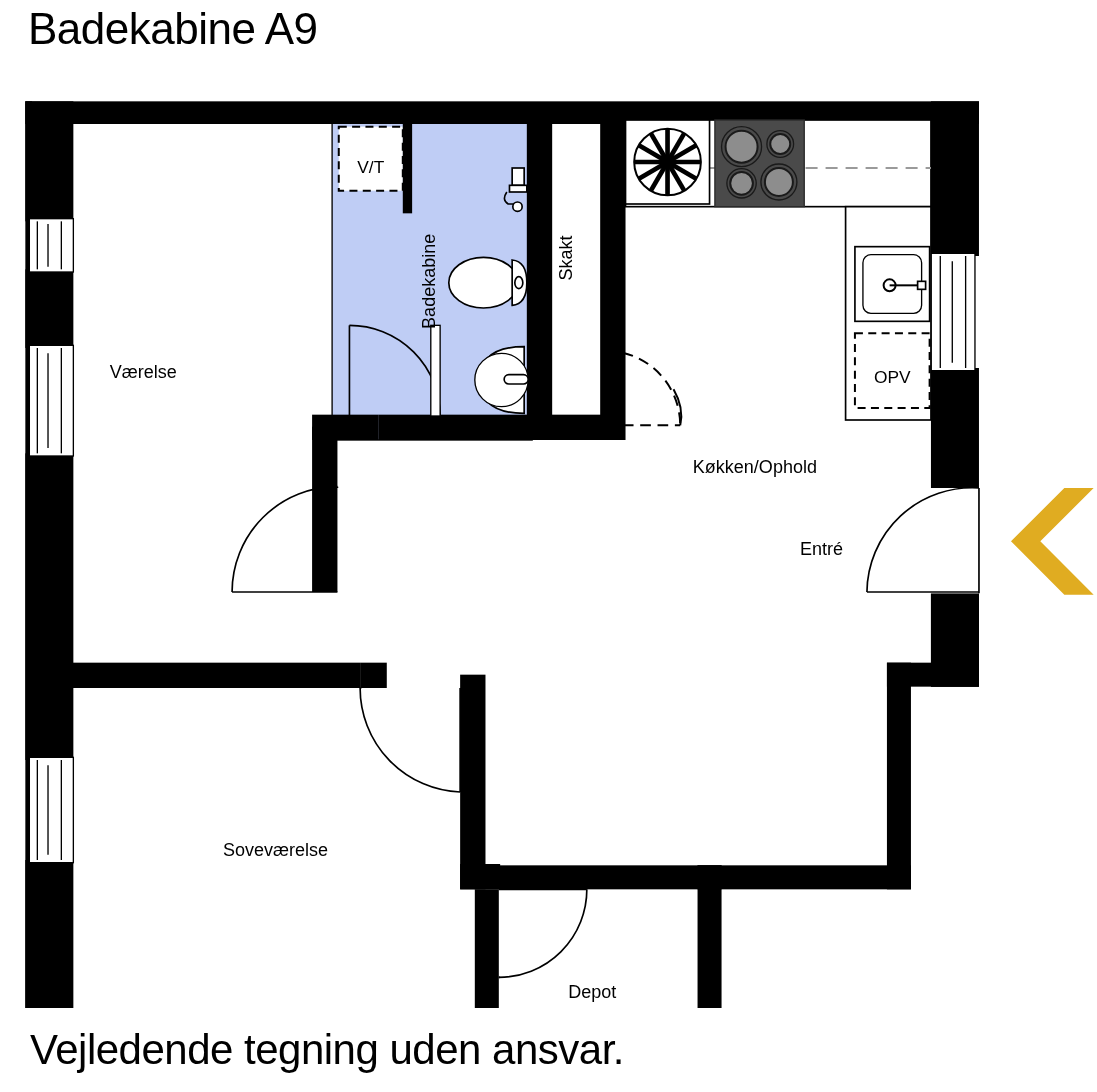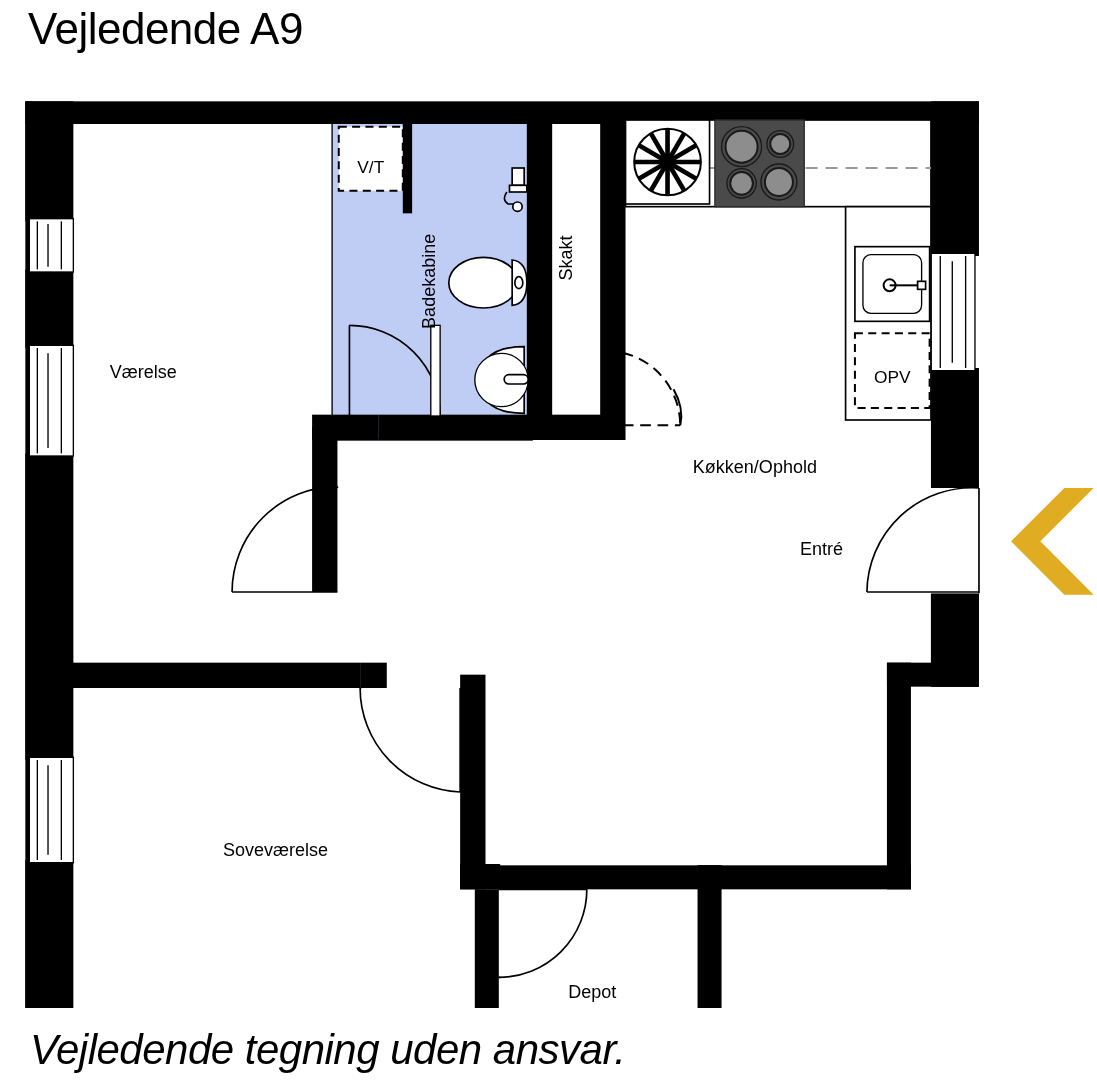--- a/index.html
+++ b/index.html
@@ -30,21 +30,20 @@
   }
   #footnote {
     position: absolute;
     left: 30px;
     top: 1024px;
     font-size: 42px;
     line-height: 52px;
     letter-spacing: -0.5px;
     color: #000;
     white-space: nowrap;
-    font-style: italic;
   }
   #plan-wrap {
     position: absolute;
     left: 0;
     top: 88px;
     width: 911px;
     height: 920px;
   }
   svg#plan {
     display: block;
@@ -60,21 +59,21 @@
     font-family: "Liberation Sans", sans-serif;
     font-size: 26px;
     fill: #000;
   }
 </style>
 </head>
 <body>
 
 <div id="page">
 
-  <div id="title">Vejledende A9</div>
+  <div id="title">Badekabine A9</div>
 
   <div id="plan-wrap">
   <svg id="plan" viewBox="0 0 1645 1380" preserveAspectRatio="none">
 
     <g>
       <rect x="38" y="20" width="1430" height="1340" fill="#ffffff"></rect>
     </g>
 
     <g>
       <rect x="498" y="48" width="300" height="480" fill="#bfcdf5"></rect>

